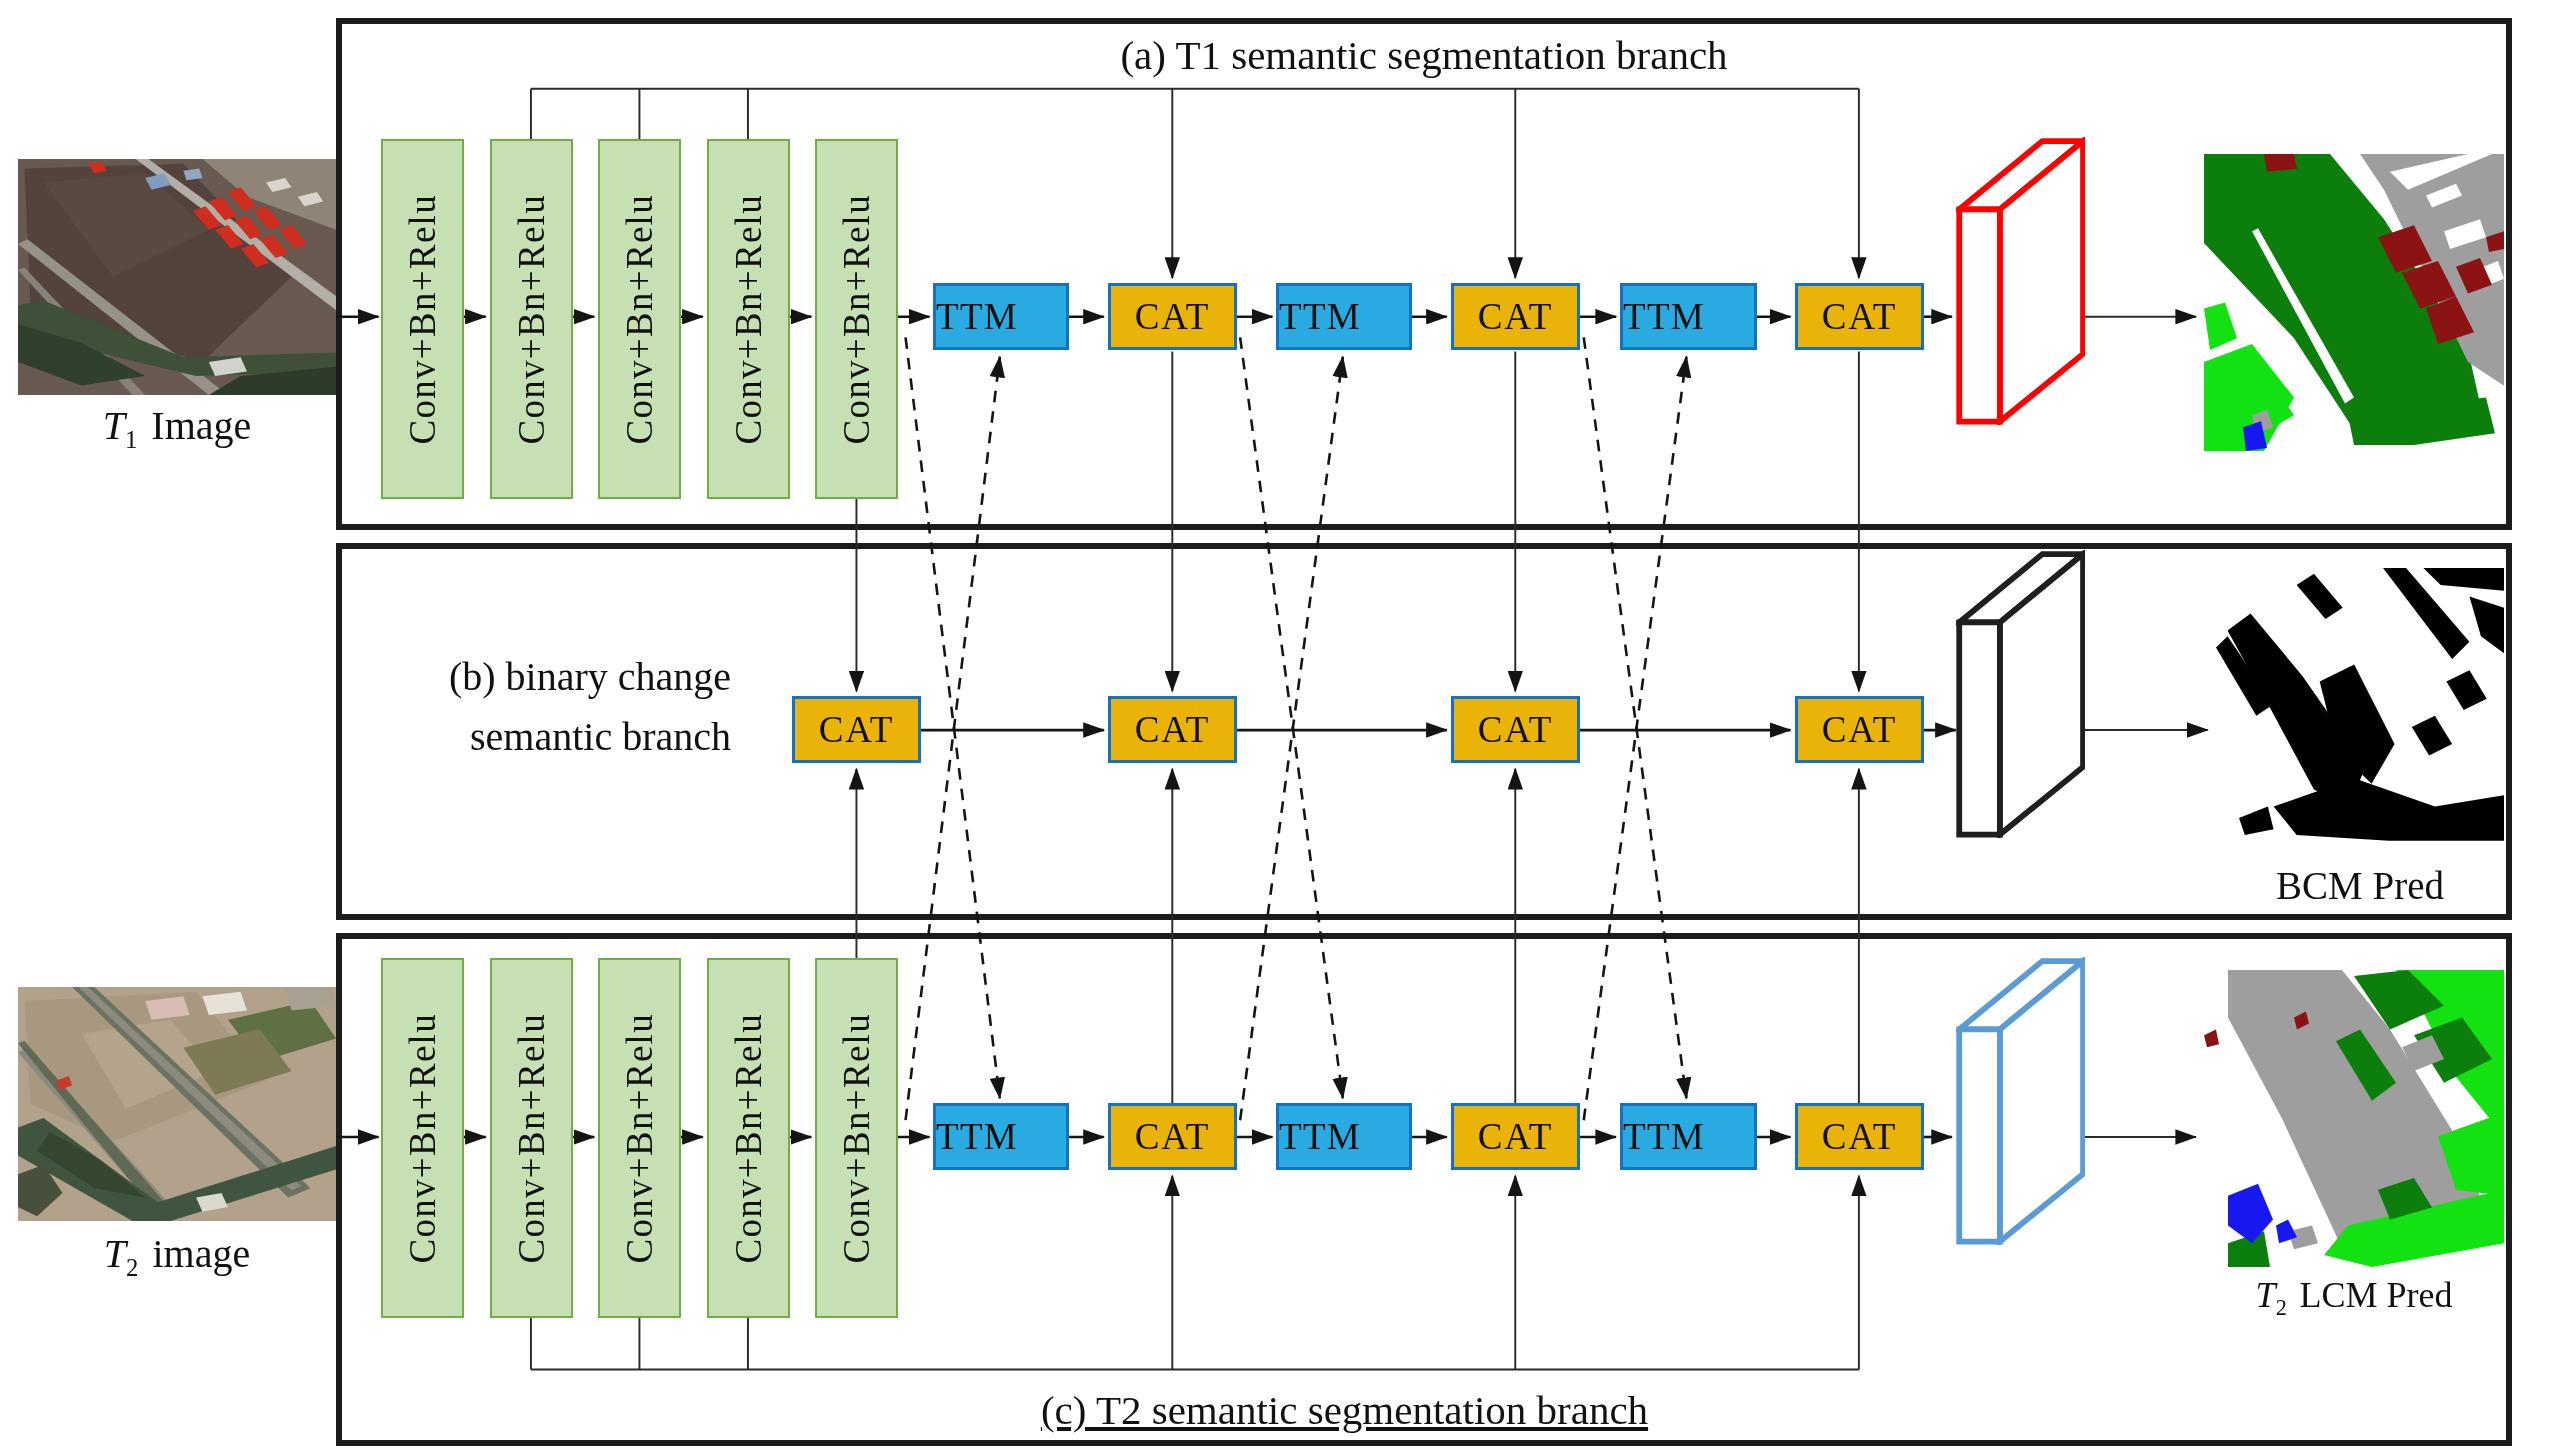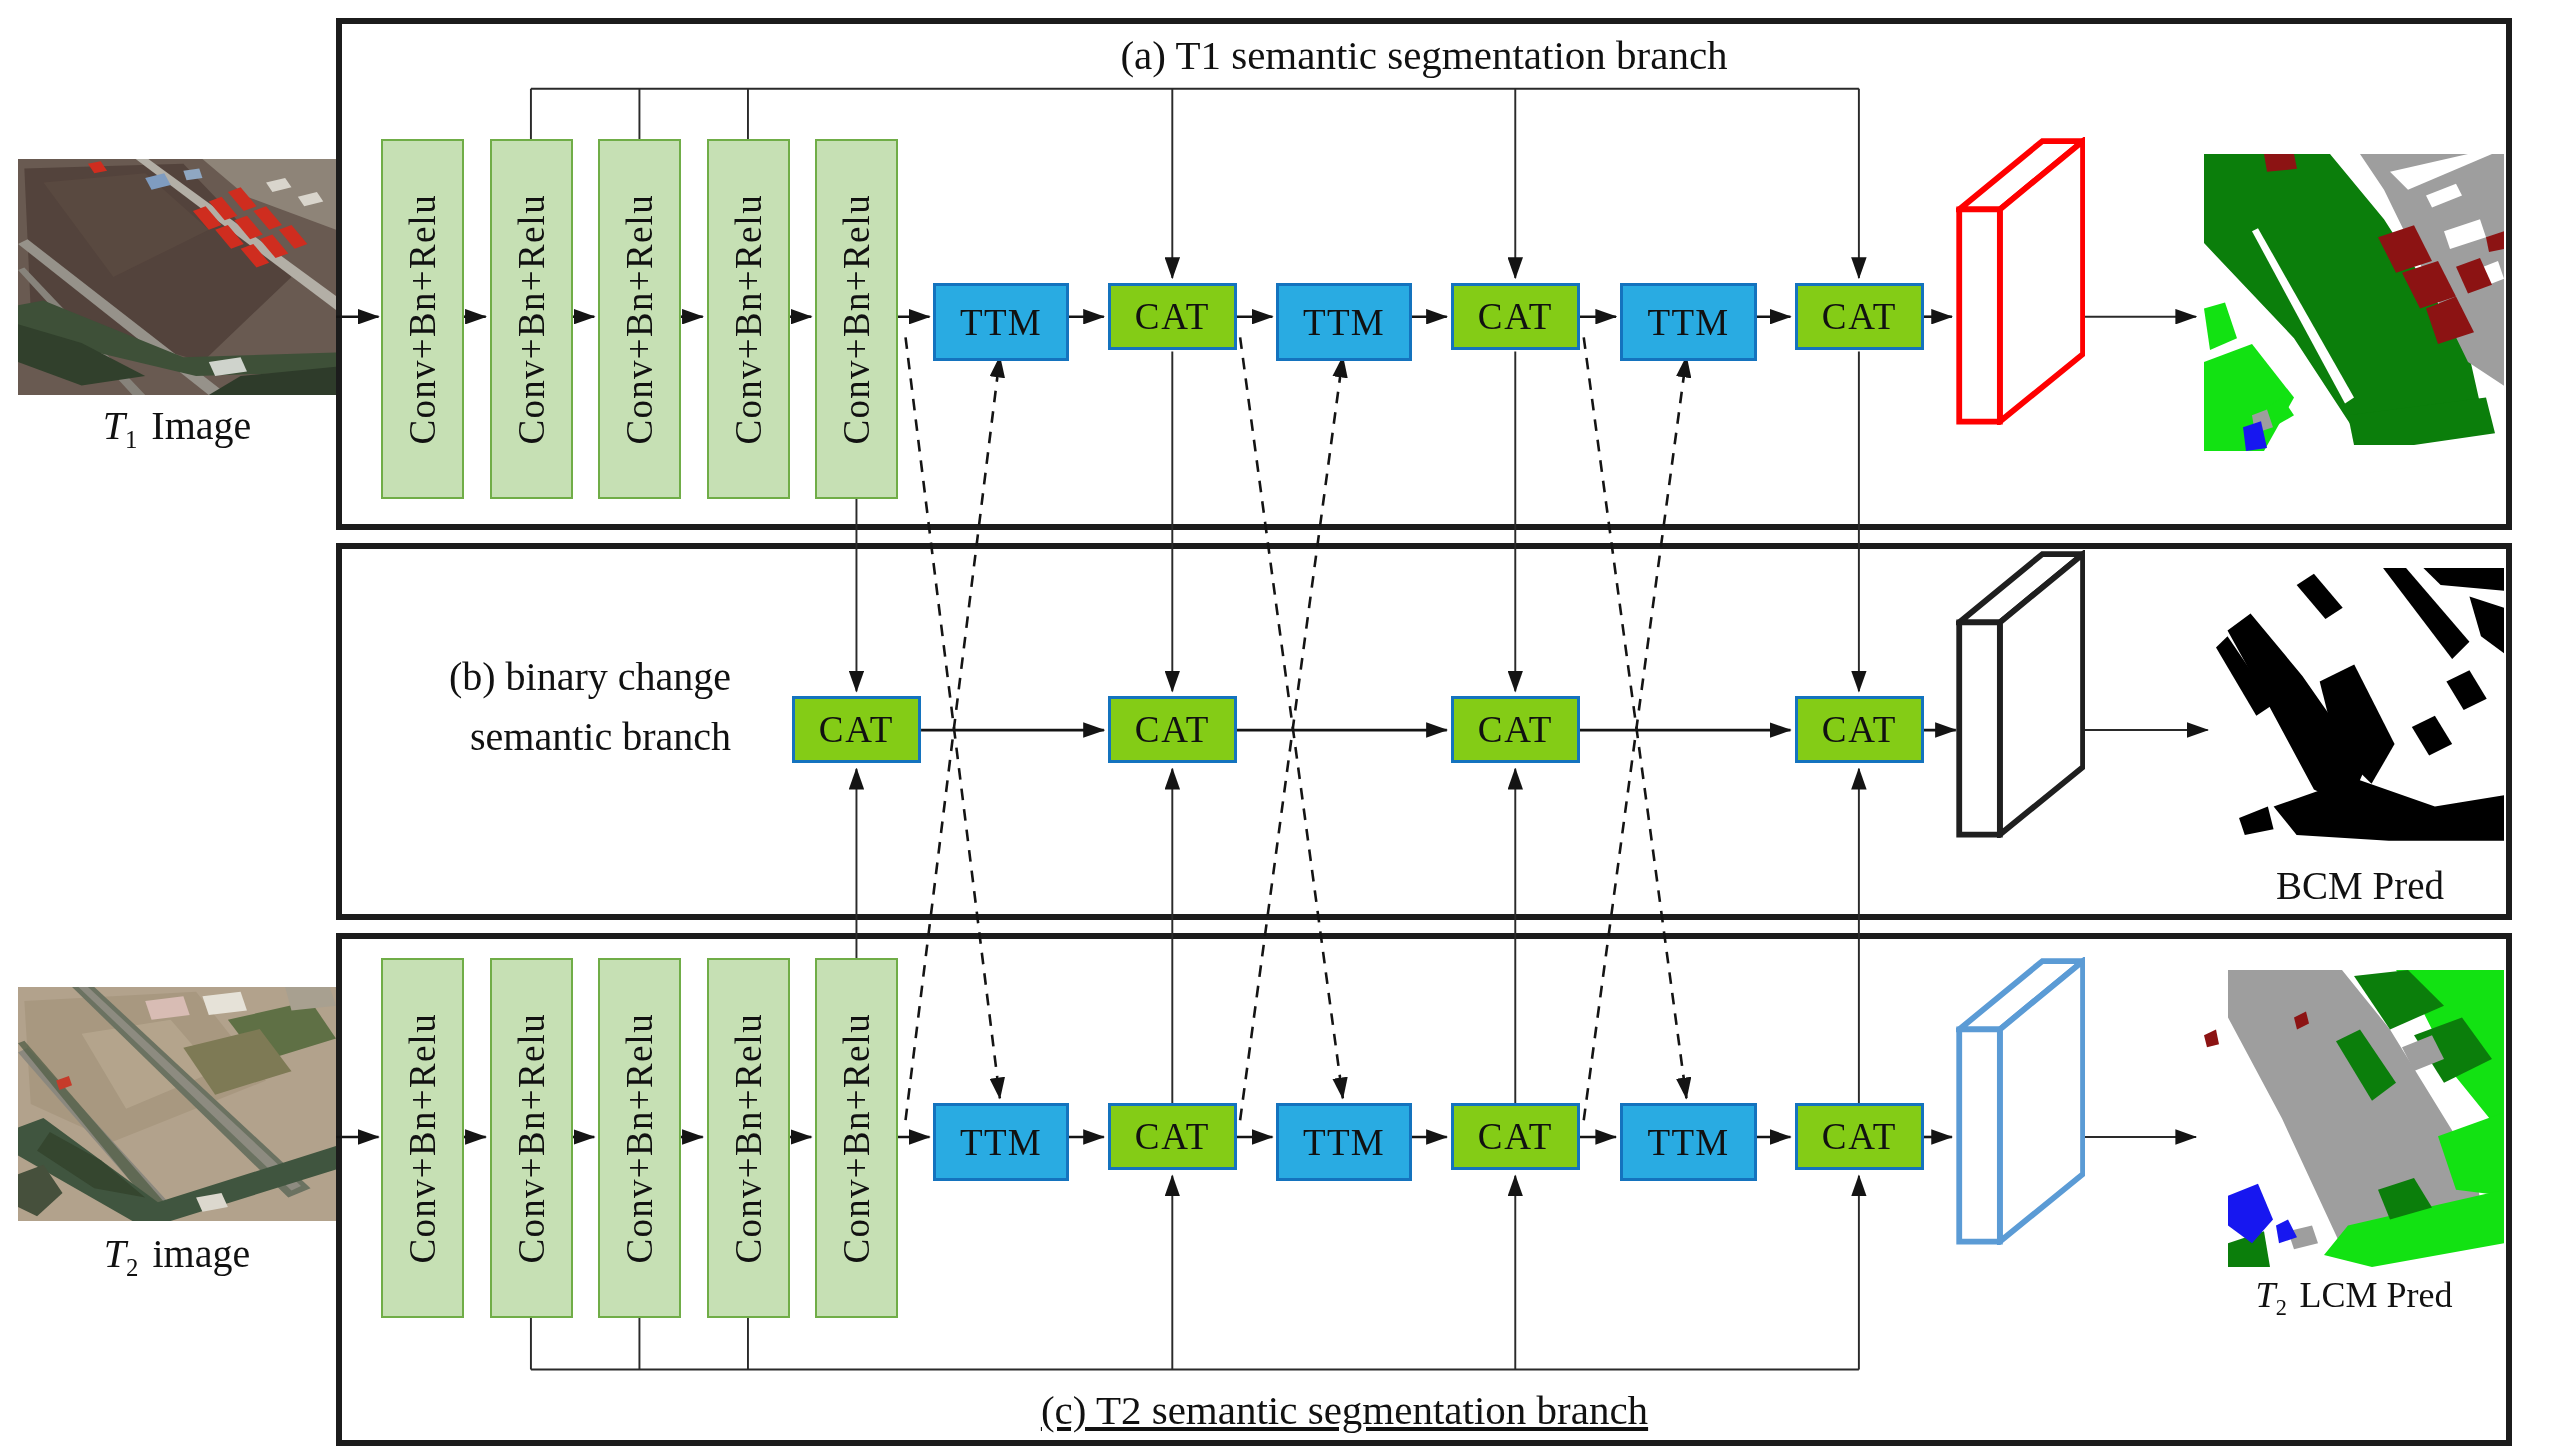--- a/index.html
+++ b/index.html
@@ -6,24 +6,24 @@
   .canvas{position:relative;width:2550px;height:1455px;background:#fff;
           font-family:"Liberation Serif",serif;color:#111;overflow:hidden;}
   .obox{position:absolute;border:6.5px solid #1c1c1c;box-sizing:border-box;background:transparent;}
   .btitle{position:absolute;text-align:center;font-size:41px;}
   .btitle-b{position:absolute;text-align:right;font-size:40px;line-height:1.5;}
   .convblk{position:absolute;width:83px;height:360px;background:var(--conv_fill);
            border:2.6px solid var(--conv_border);box-sizing:border-box;
            display:flex;align-items:center;justify-content:center;z-index:3;}
   .convblk span{writing-mode:vertical-rl;transform:rotate(180deg);font-size:37px;
                 letter-spacing:1.3px;white-space:nowrap;}
-  .ttm{position:absolute;height:78px;background:var(--ttm_fill);
+  .ttm{position:absolute;height:67px;background:var(--ttm_fill);
        border:3.9px solid var(--blue_border);box-sizing:border-box;display:flex;
-       align-items:center;justify-content:center;font-size:37px;letter-spacing:1.3px;z-index:3;}
-  .cat{position:absolute;height:67px;background:#84cc16;border:3.9px solid var(--blue_border);
+       align-items:center;justify-content:flex-start;font-size:37px;letter-spacing:1.3px;z-index:3;}
+  .cat{position:absolute;height:67px;background:#eab308;border:3.9px solid var(--blue_border);
        box-sizing:border-box;display:flex;align-items:center;justify-content:center;
        font-size:37px;letter-spacing:1.9px;z-index:3;}
   .cap{position:absolute;text-align:center;font-size:40px;z-index:3;}
   .mvar{font-style:italic;}
   sub{font-size:0.62em;}
   .capgap{margin-left:0.35em;}
   svg.abs{position:absolute;z-index:3;}
   svg.overlay{position:absolute;left:0;top:0;z-index:2;pointer-events:none;}
   .flow{stroke:#141414;stroke-width:4;}
   .thin{stroke:#2a2a2a;stroke-width:3;}

